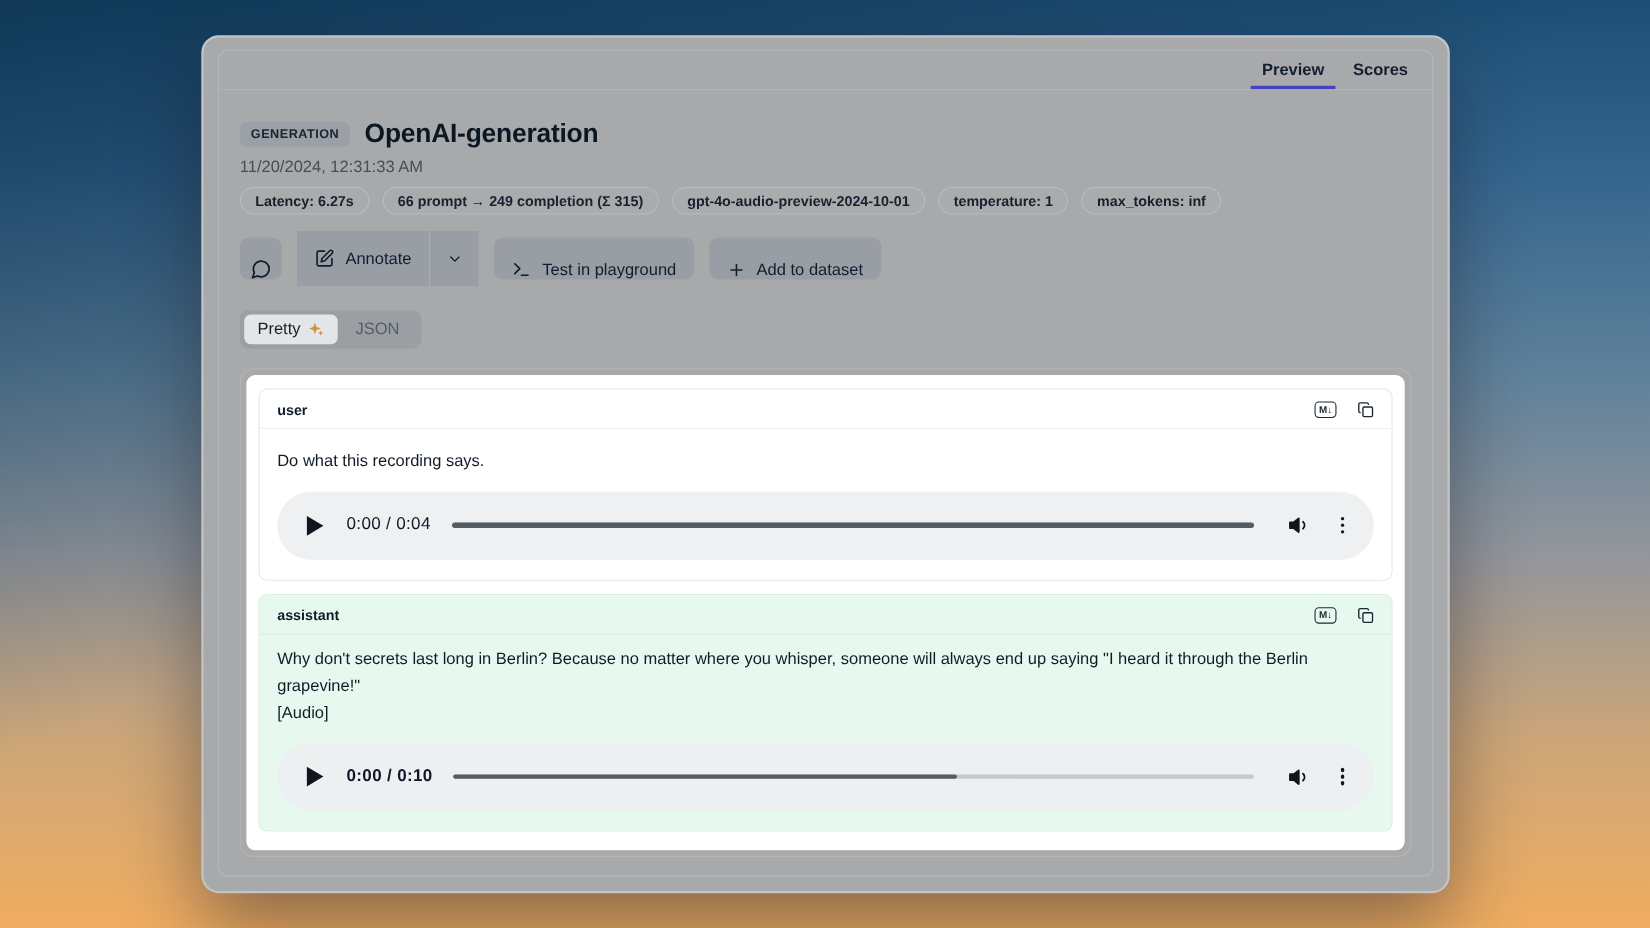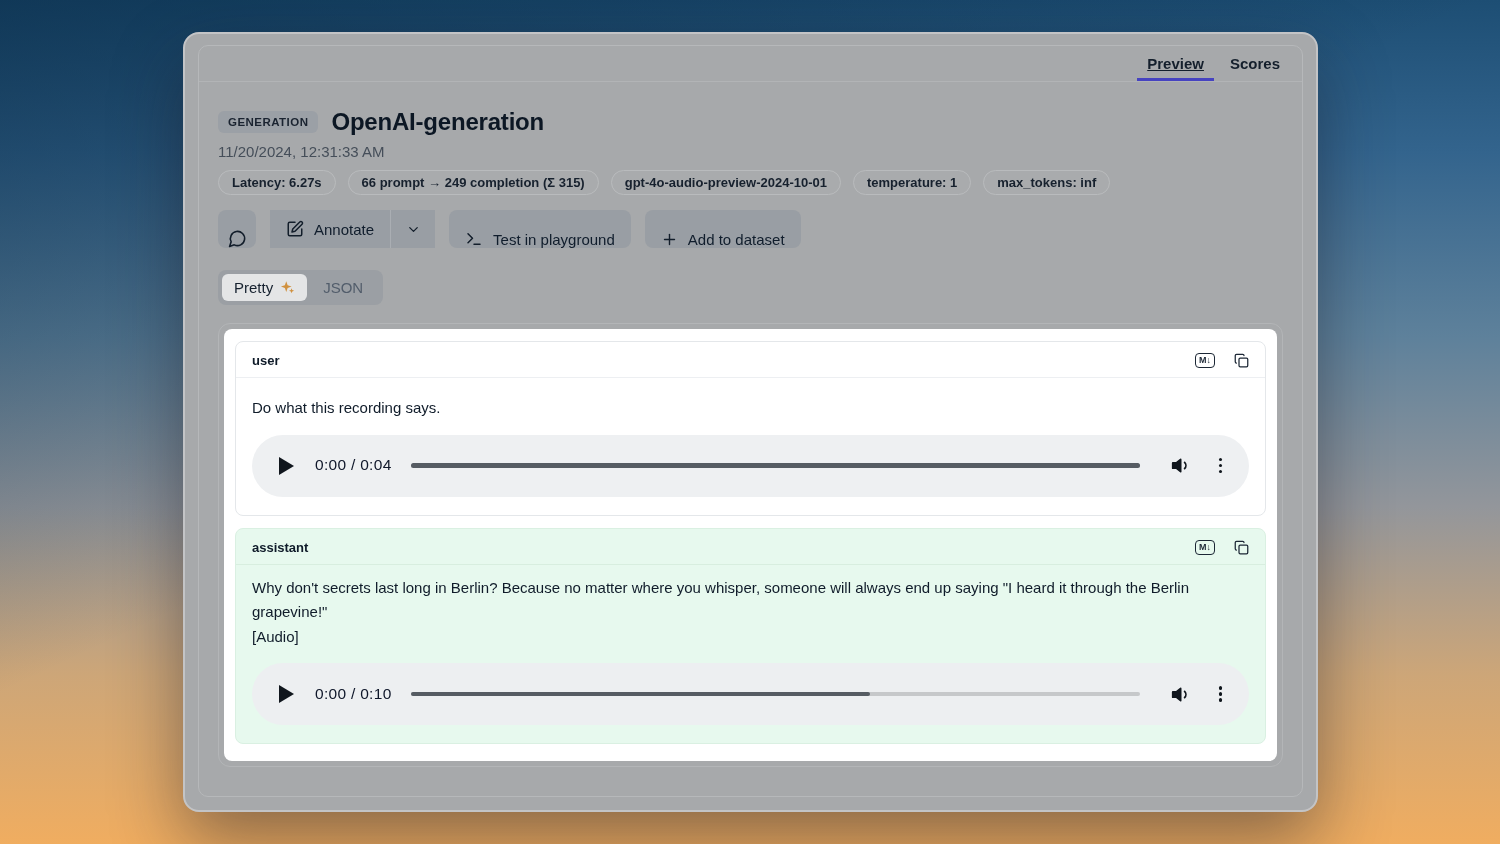--- a/index.html
+++ b/index.html
@@ -24,21 +24,21 @@
   
   .tabbar {
     height:36px; border-bottom:1px solid #b2b4b6; flex:0 0 36px;
     display:flex; justify-content:flex-end; align-items:stretch; padding:0 12px; gap:6px;
   }
   .tab {
     display:flex; align-items:center; padding:0 10px;
     font-size:15px; font-weight:600; color:#141f2c; cursor:pointer;
     border-bottom:3px solid transparent; border-top:3px solid transparent;
   }
-  .tab.active { border-bottom-color:#4643c0;text-decoration:underline; }
+  .tab.active { border-bottom-color:#4643c0; }
   
   .content { flex:1; padding:0 19px; overflow:hidden; }
   .title-row { margin-top:26px; display:flex; align-items:center; gap:13px; }
   .type-badge {
     background:#9ba0a6; color:#1a2330; font-size:11.5px; font-weight:700;
     letter-spacing:.04em; padding:5px 10px; border-radius:6px;
   }
   .title { font-size:24px; font-weight:700; color:#0c1724; letter-spacing:-.2px; }
   .timestamp { margin-top:7px; font-size:15px; color:#454e59; }
   .badge-row { display:flex; gap:12px; margin-top:10px; flex-wrap:wrap; }
@@ -49,21 +49,21 @@
   }
   
   .toolbar { display:flex; gap:14px; margin-top:15px; align-items:center; }
   .btn {
     background:#999ea4; border-radius:8px; height:38px; border:none;
     display:flex; align-items:flex-end; gap:10px; padding:0 16px;
     font-size:15px; font-weight:500; color:#101d2c; cursor:pointer;
     font-family:inherit;
   }
   .icon-btn { width:38px; padding:0; justify-content:center; }
-  .split { display:flex; background:#999ea4; border-radius:0; height:38px; overflow:hidden; }
+  .split { display:flex; background:#999ea4; border-radius:0; height:50px; overflow:hidden; }
   .split-main { display:flex; gap:10px; align-items:center; padding:0 16px; cursor:pointer;
     font-size:15px; font-weight:500; color:#101d2c; }
   .split-chevron { width:45px; border-left:1px solid #aaaeb3; display:flex;
     align-items:center; justify-content:center; cursor:pointer; }
   
   .toggle-wrap { margin-top:22px; display:inline-flex; background:#9b9fa4; border-radius:8px; padding:4px; }
   .toggle-opt { display:flex; gap:7px; align-items:center; font-size:15px; font-weight:500; cursor:pointer; }
   .toggle-opt.on { background:#e4e5e6; border-radius:6px; padding:5px 12px; color:#15202e; }
   .toggle-opt.off { padding:5px 16px; color:#525d6b; }
   
@@ -89,21 +89,21 @@
     color:#1c2735; padding:1px 3px; line-height:11px; cursor:pointer;
   }
   .hicon { cursor:pointer; display:flex; }
   .msg-body { padding:18px 16px; font-size:15px; color:#101c2a; line-height:24.5px; }
   .msg-card.assistant .msg-body { padding-top:11px; }
   .msg-text { margin-bottom:14px; }
   .player {
     height:62px; border-radius:31px; background:#eef0f2;
     display:flex; align-items:center; padding:0 25px 0 27px;
   }
-  .msg-card.assistant .player { background:#edeff1; }
+  .msg-card.assistant .player { background:#edeff1;font-weight:bold; }
   .play-btn {
     width:0; height:0; border-left:15px solid #10161d;
     border-top:9px solid transparent; border-bottom:9px solid transparent;
     margin-right:21px; cursor:pointer;
   }
   .time { font-size:15.5px; color:#0f172a; margin-right:19px; white-space:nowrap; letter-spacing:.3px; }
   .track { flex:1; height:4.5px; border-radius:3px; background:#c6c8ca; position:relative; margin-right:31px; cursor:pointer; }
   .track-played { position:absolute; left:0; top:0; height:100%; border-radius:3px; background:#565c63; }
   .vol { margin-right:25px; cursor:pointer; display:flex; }
   .kebab { display:flex; flex-direction:column; gap:2.5px; cursor:pointer; padding:2px; }

